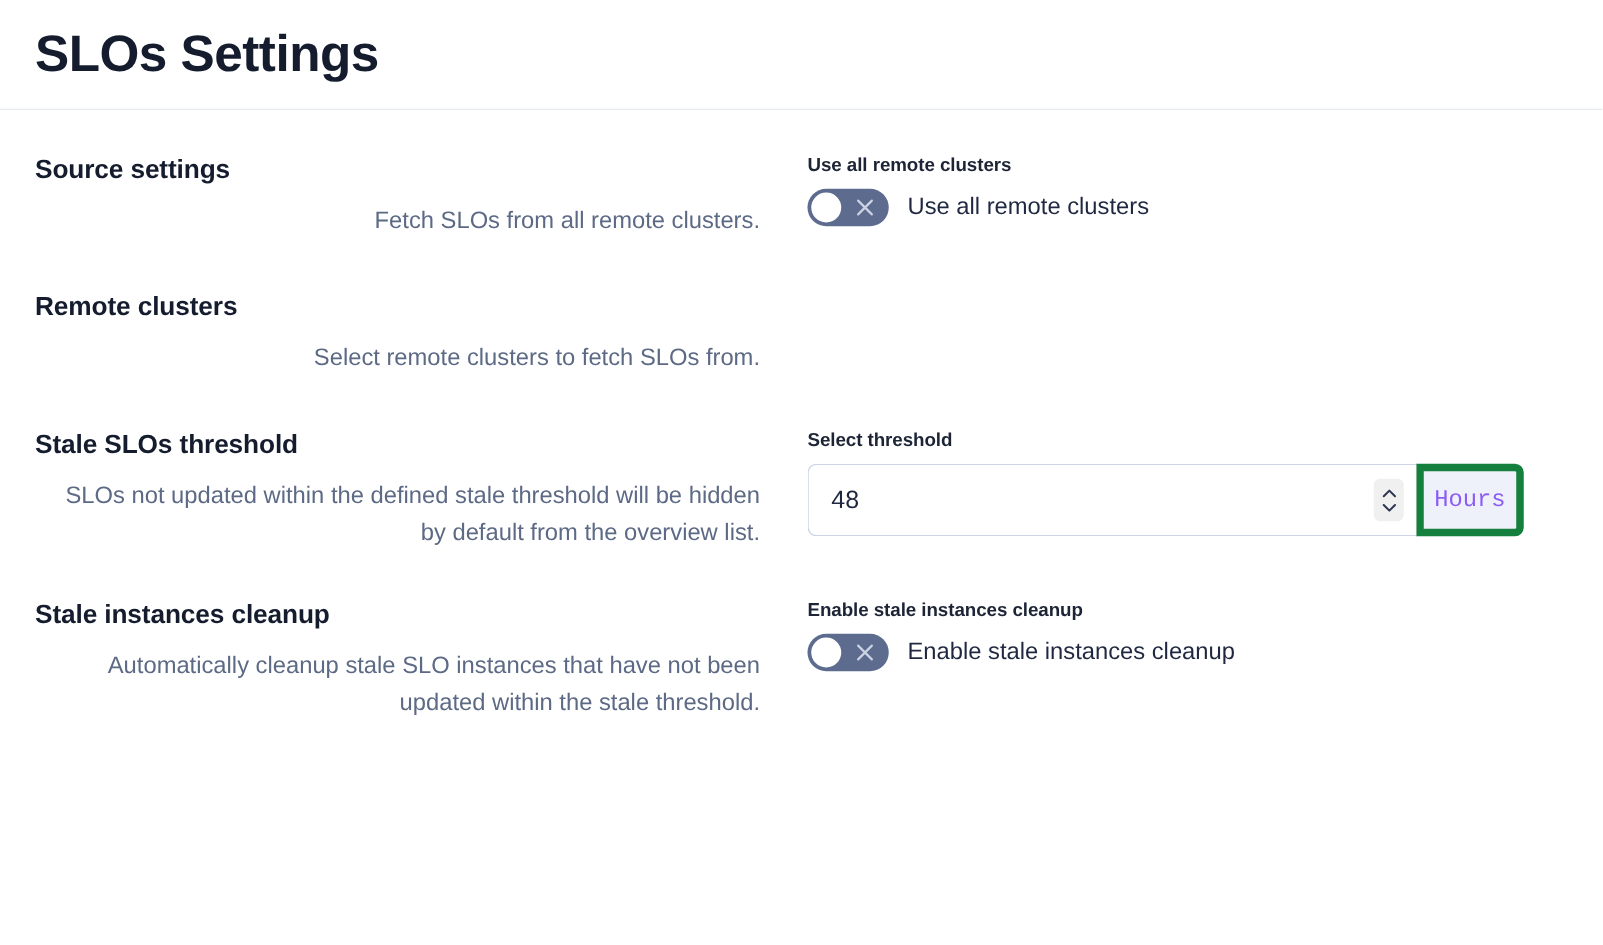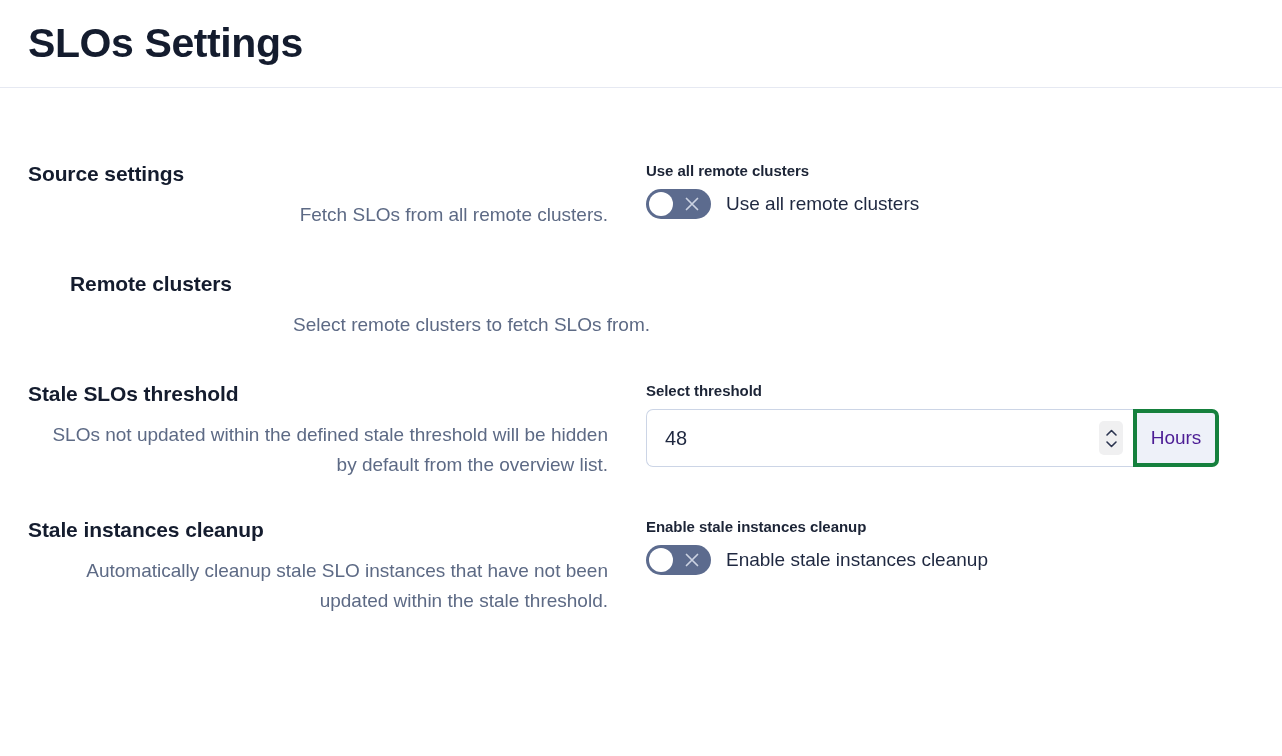--- a/index.html
+++ b/index.html
@@ -62,22 +62,22 @@
   .section-text {
     font-size: 19px;
     line-height: 30px;
     color: #5d6a85;
     margin: 0;
     max-width: 580px;
     text-align: right;
   }
 
   
-  .row-source      { margin-bottom: 42px; margin-top: 38px; }
-  .row-remote      { margin-bottom: 42px; margin-left: 42px; }
+  .row-source      { margin-bottom: 42px; }
+  .row-remote      { margin-bottom: 42px; }
   .row-threshold   { margin-bottom: 38px; }
   .row-cleanup     { margin-bottom: 0; }
 
   
   .field-label {
     font-size: 15px;
     font-weight: bold;
     color: #1c2436;
     margin: 0 0 10px 0;
     display: block;
@@ -189,28 +189,29 @@
     flex-direction: column;
     align-items: center;
     justify-content: center;
     gap: 3px;
     cursor: pointer;
   }
   .stepper svg { display: block; }
   .addon {
     flex: 0 0 86px;
     box-sizing: border-box;
-    border: 4px solid #15803d;
+    border: 6px solid #15803d;
     border-radius: 0 7px 7px 0;
     background: #eef1f9;
     display: flex;
     align-items: center;
     justify-content: center;
     font-size: 19px;
-    color: #4c1d95;
+    color: #8b5cf6;
+    font-family: Liberation Mono, monospace;
   }
 </style>
 </head>
 <body>
 
 <div class="page-header">
   <h1 class="page-title">SLOs Settings</h1>
 </div>
 
 <div class="settings-body">

